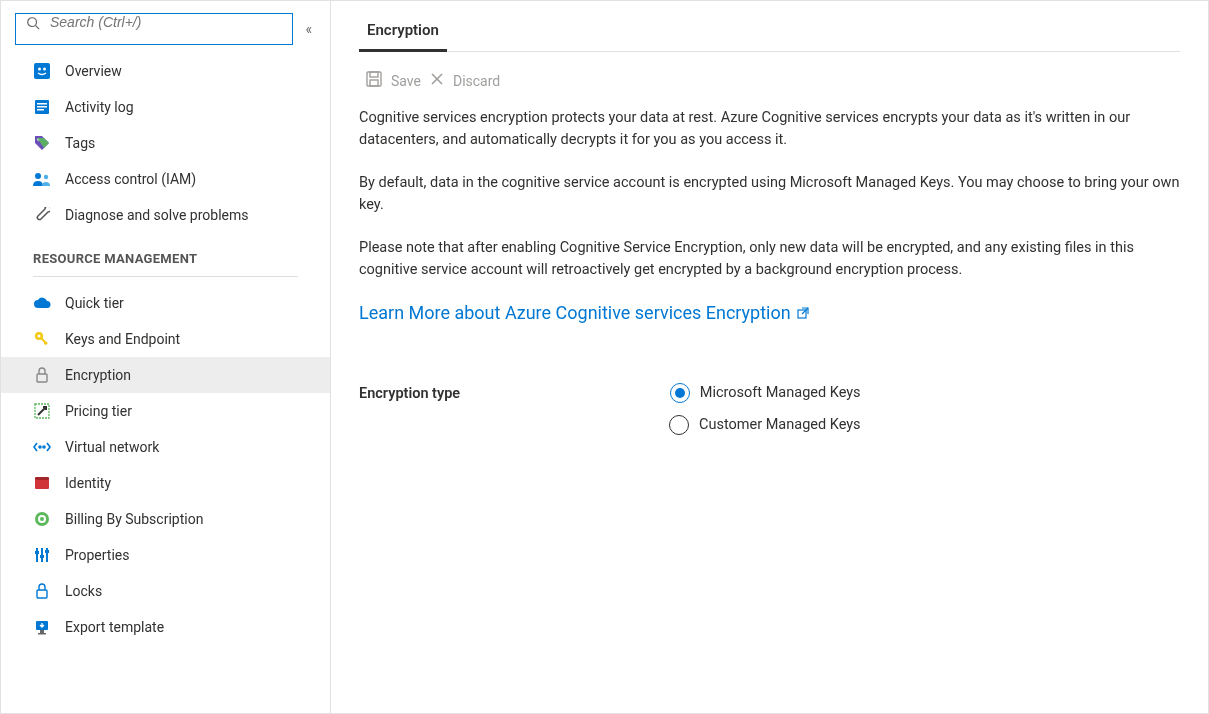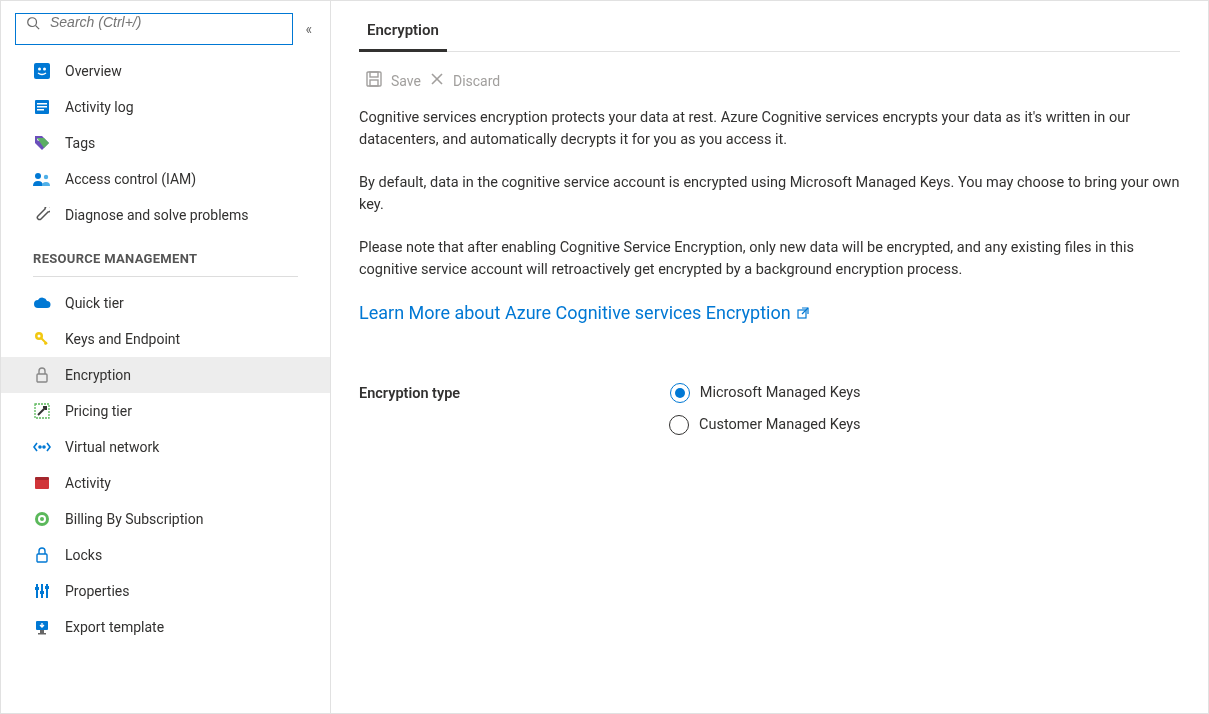--- a/index.html
+++ b/index.html
@@ -318,53 +318,53 @@
       </span>
       <span>Virtual network</span>
     </div>
     <div class="nav-item">
       <span class="nav-icon">
         <svg width="16" height="14" viewBox="0 0 16 14" fill="#d13438">
             <rect x="1" y="3" width="14" height="10" rx="1"></rect>
             <rect x="1" y="1" width="14" height="3" rx="1" fill="#a4262c"></rect>
           </svg>
       </span>
-      <span>Activity</span>
+      <span>Identity</span>
     </div>
     <div class="nav-item">
       <span class="nav-icon">
         <svg width="16" height="16" viewBox="0 0 16 16">
             <circle cx="8" cy="8" r="7" fill="#5bb85b"></circle>
             <circle cx="8" cy="8" r="4" fill="#fff"></circle>
             <circle cx="8" cy="8" r="2" fill="#5bb85b"></circle>
           </svg>
       </span>
       <span>Billing By Subscription</span>
-    </div>
-    <div class="nav-item">
-      <span class="nav-icon">
-        <svg width="14" height="16" viewBox="0 0 14 16" fill="none" stroke="#0078d4" stroke-width="1.4">
-            <rect x="2" y="7" width="10" height="8" rx="1"></rect>
-            <path d="M4 7 V4 A3 3 0 0 1 10 4 V7"></path>
-          </svg>
-      </span>
-      <span>Locks</span>
     </div>
     <div class="nav-item">
       <span class="nav-icon">
         <svg width="16" height="16" viewBox="0 0 16 16" fill="#0078d4">
             <rect x="2" y="1" width="2" height="14"></rect>
             <rect x="7" y="1" width="2" height="14"></rect>
             <rect x="12" y="1" width="2" height="14"></rect>
             <rect x="1" y="4" width="4" height="3"></rect>
             <rect x="6" y="8" width="4" height="3"></rect>
             <rect x="11" y="3" width="4" height="3"></rect>
           </svg>
       </span>
       <span>Properties</span>
+    </div>
+    <div class="nav-item">
+      <span class="nav-icon">
+        <svg width="14" height="16" viewBox="0 0 14 16" fill="none" stroke="#0078d4" stroke-width="1.4">
+            <rect x="2" y="7" width="10" height="8" rx="1"></rect>
+            <path d="M4 7 V4 A3 3 0 0 1 10 4 V7"></path>
+          </svg>
+      </span>
+      <span>Locks</span>
     </div>
     <div class="nav-item">
       <span class="nav-icon">
         <svg width="16" height="16" viewBox="0 0 16 16">
             <rect x="2" y="2" width="12" height="9" rx="1" fill="#0078d4"></rect>
             <rect x="6" y="11" width="4" height="3" fill="#666"></rect>
             <rect x="4" y="14" width="8" height="1.5" fill="#666"></rect>
             <path d="M8 4 L8 8 M6 6 L8 8 L10 6" stroke="#fff" stroke-width="1.3" fill="none"></path>
           </svg>
       </span>

